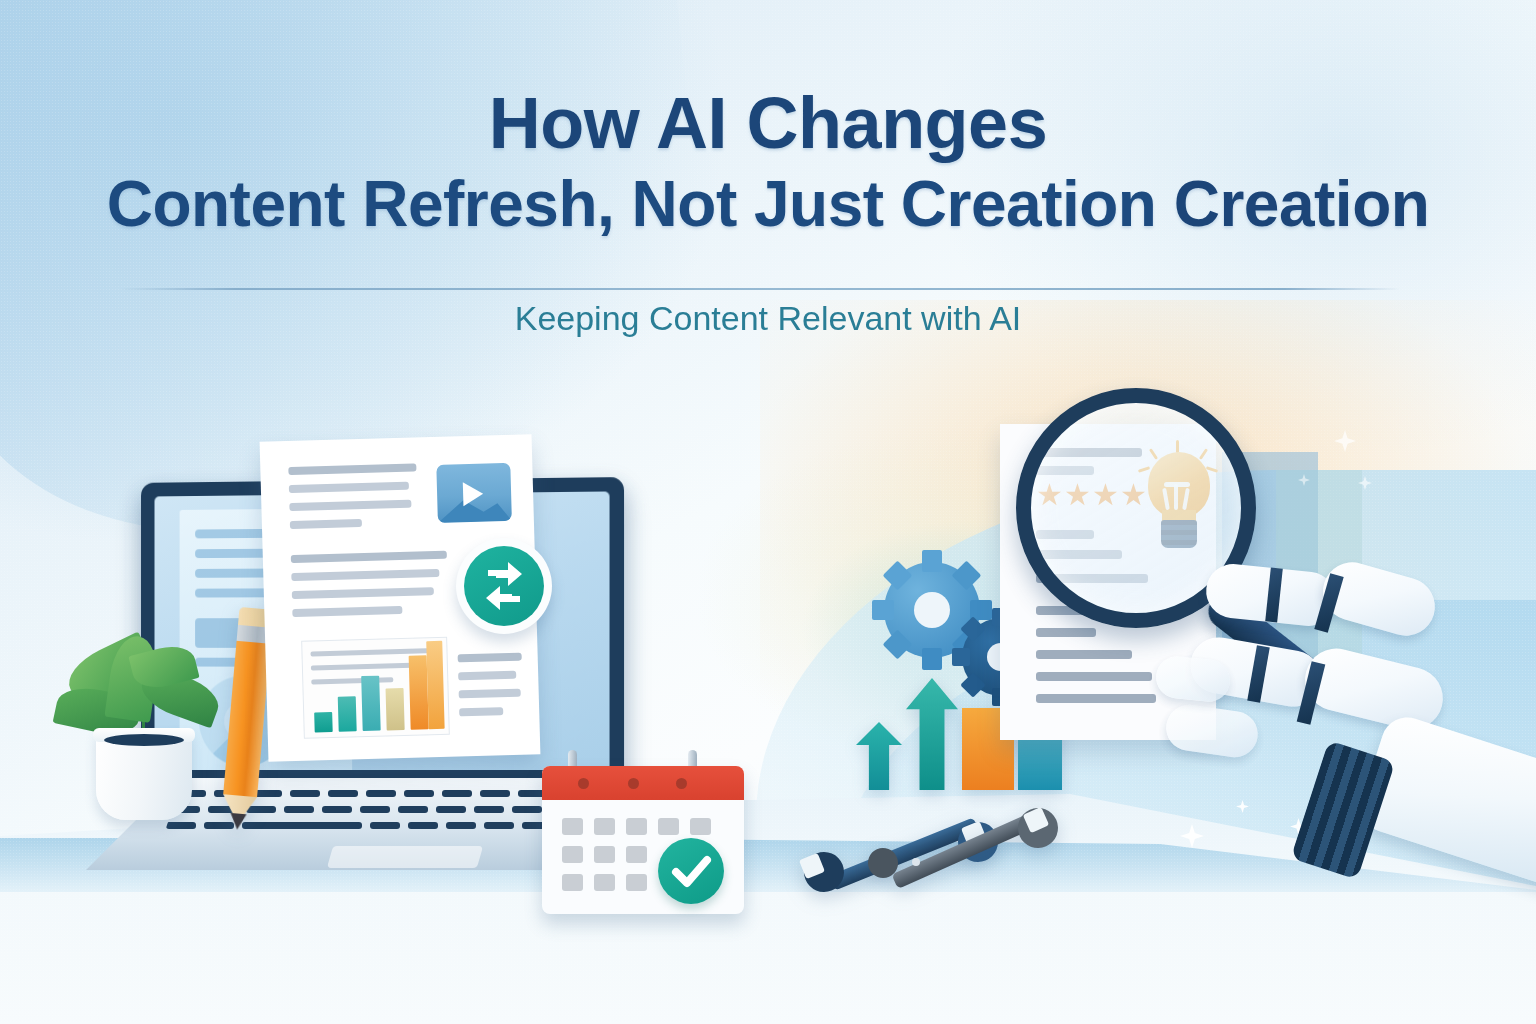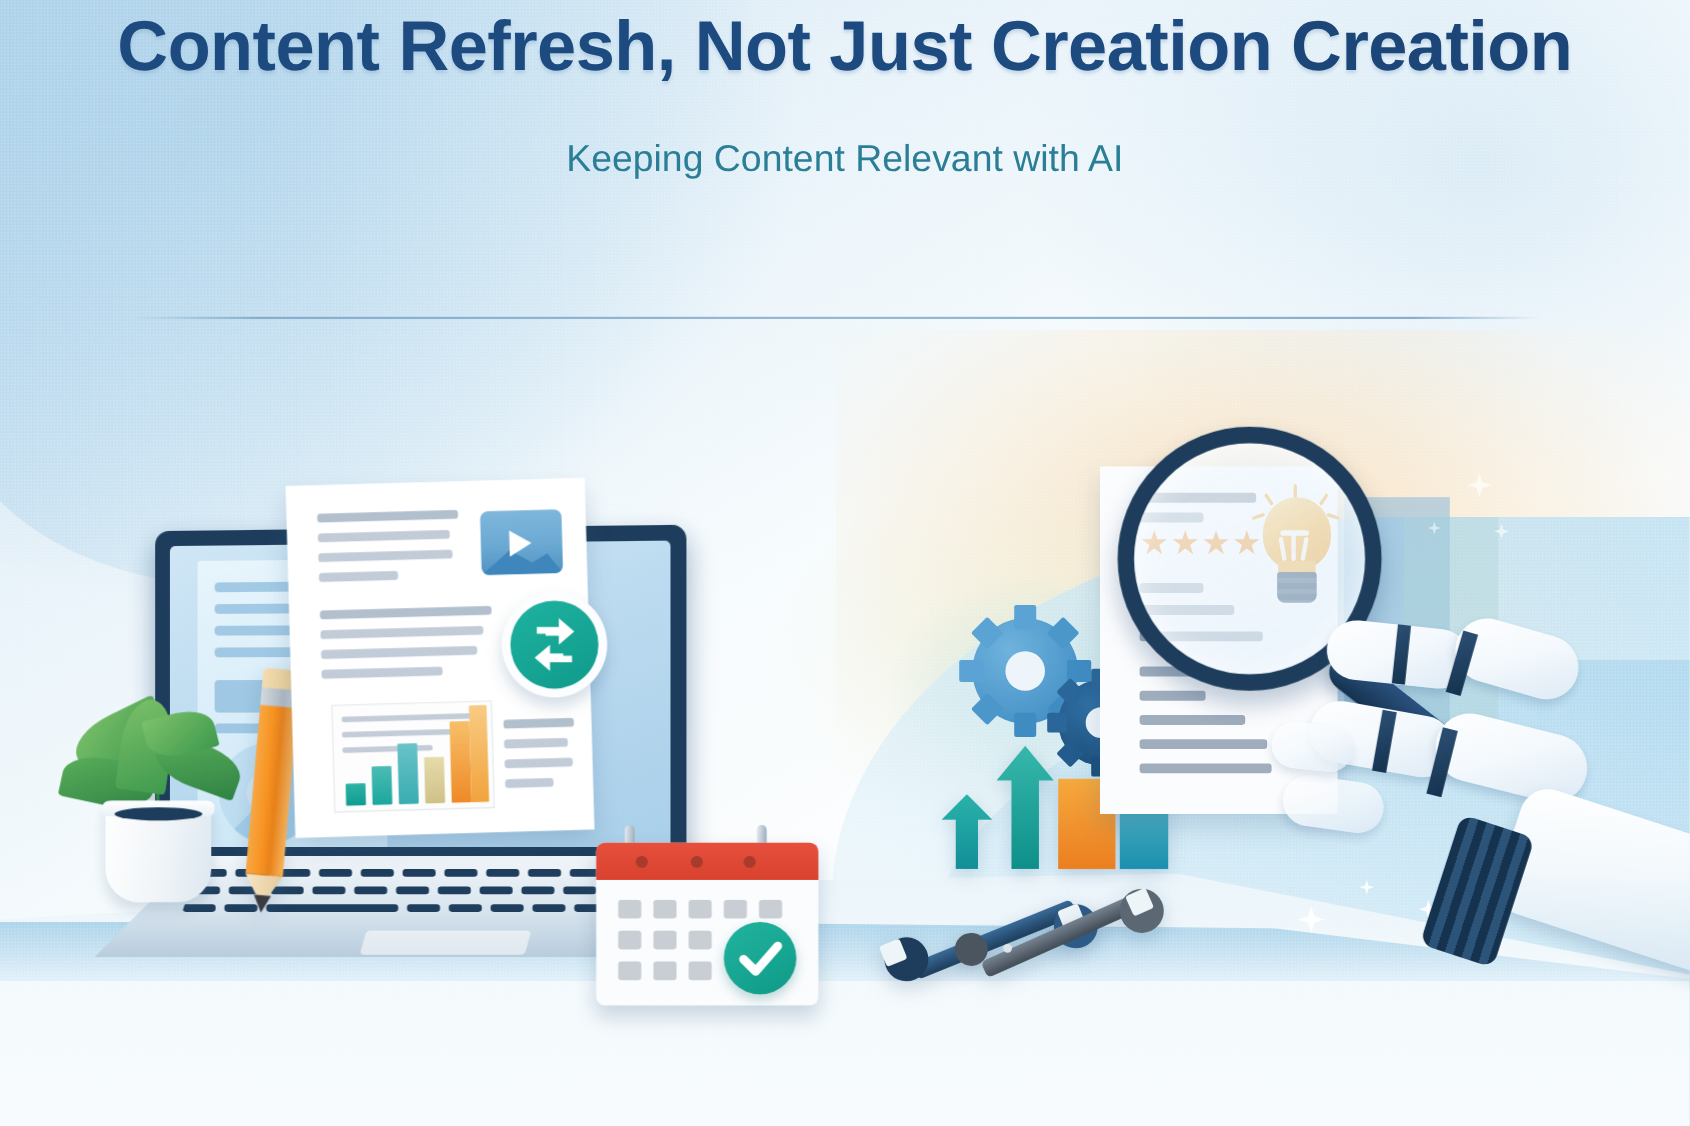--- a/index.html
+++ b/index.html
@@ -45,21 +45,21 @@
   
   .header{position:absolute;left:0;right:0;top:0;height:370px;text-align:center;z-index:40;}
   .t-line1{margin:0;padding-top:84px;font-size:72px;line-height:78px;font-weight:700;
     color:#1c4679;letter-spacing:-0.5px;
     text-shadow:0 2px 3px rgba(120,160,195,.35);}
   .t-line2{margin:0;padding-top:6px;font-size:64px;line-height:72px;font-weight:600;
     color:#1d4b80;letter-spacing:-0.5px;text-shadow:0 2px 3px rgba(120,160,195,.32);}
   .t-strong{font-weight:800;color:#1c4578;}
   .divider{position:absolute;left:120px;top:288px;width:1280px;height:2px;
     background:linear-gradient(90deg,rgba(150,185,212,0) 0%,rgba(132,171,201,.95) 9%,rgba(140,178,206,.9) 50%,rgba(132,171,201,.95) 91%,rgba(150,185,212,0) 100%);}
-  .subtitle{margin:0;padding-top:46px;font-size:34px;line-height:40px;font-weight:400;color:#2a7e96;}
+  .subtitle{margin:12px;padding-top:46px;font-size:34px;line-height:40px;font-weight:400;color:#2a7e96;}
 
   
   .art{position:absolute;inset:0;z-index:20;}
   .sh{filter:drop-shadow(0 7px 10px rgba(70,110,150,.20));}
 
   
   .lap-lid{position:absolute;left:136px;top:480px;width:484px;height:310px;
     background:#1e3d5c;border-radius:13px;transform:perspective(900px) rotateY(-4deg);
     box-shadow:0 14px 24px rgba(40,80,120,.30);}
   .lap-screen{position:absolute;left:14px;top:14px;right:14px;bottom:14px;border-radius:5px;
@@ -212,20 +212,21 @@
   <div class="bg-swoop-1"></div>
   <div class="bg-sand"></div>
   <div class="bg-sand2"></div>
   <div class="bg-teal-wisp"></div>
   <div class="bg-curve-right"></div>
   <div class="bg-curve-right2"></div>
   <div class="desk"></div>
   <div class="desk-band"></div>
 
   <div class="header">
+    <h1 class="t-line1">How AI Changes</h1>
     <h2 class="t-line2"><span>Content Refresh, Not Just Creation </span><span class="t-strong">Creation</span></h2>
     <div class="divider"></div>
     <p class="subtitle">Keeping Content Relevant with AI</p>
   </div>
 
   <div class="art">
 
     <div class="lap-lid sh">
       <div class="lap-screen">
         <div class="lap-pg"></div>

